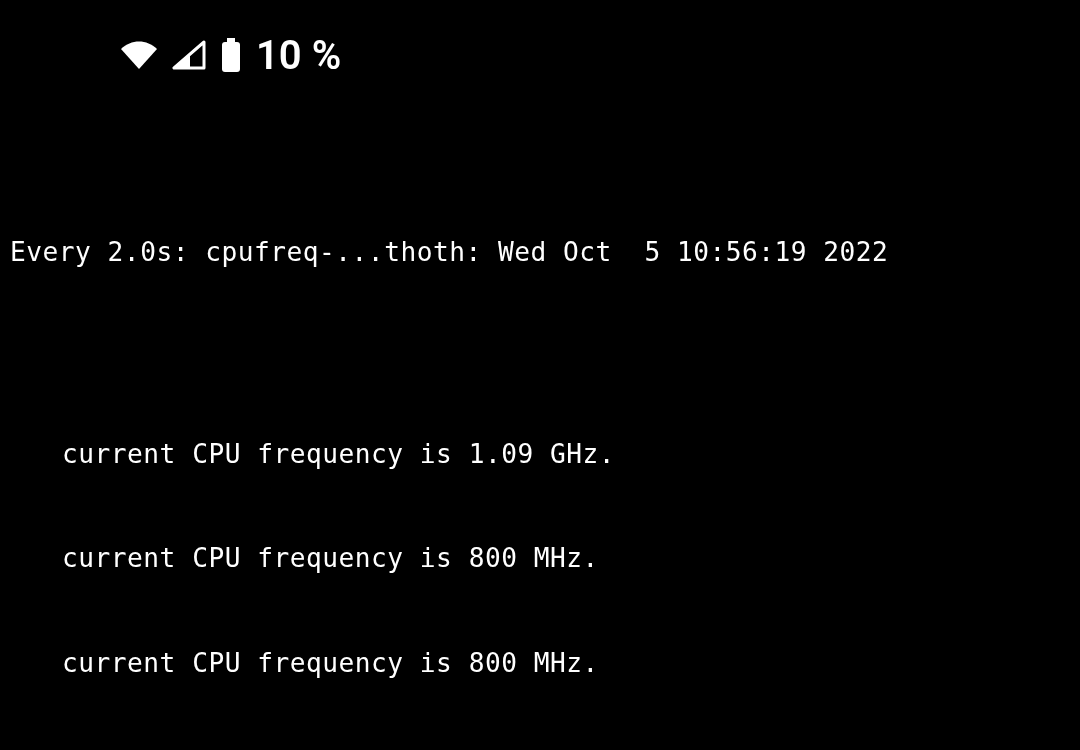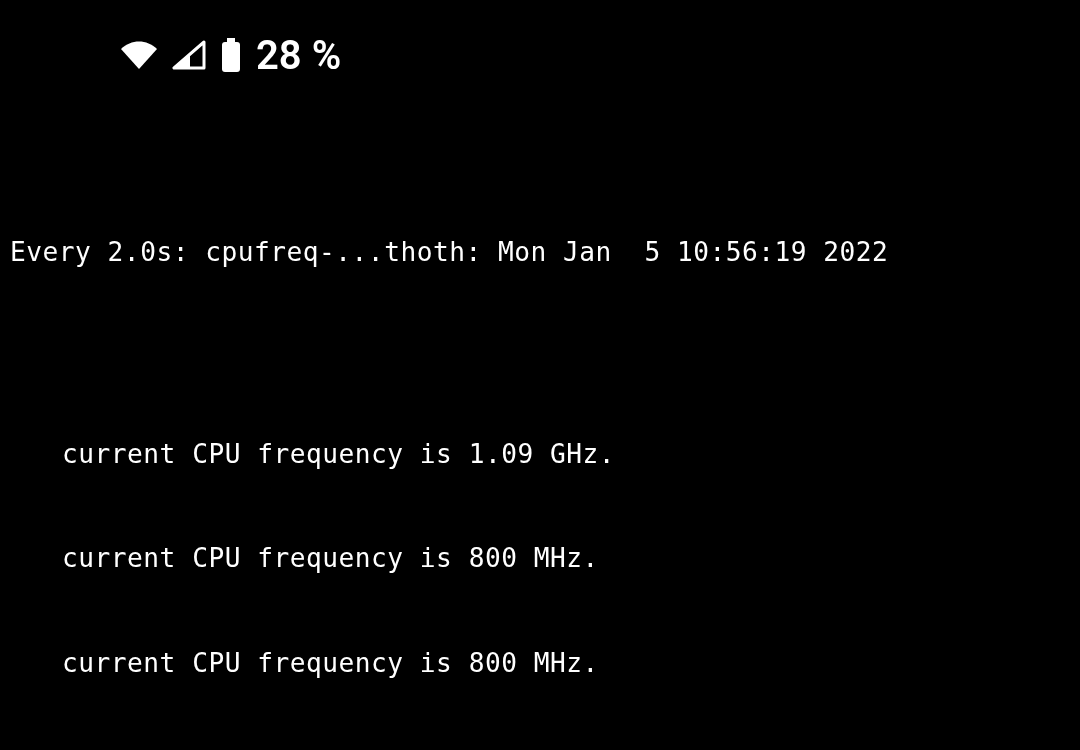--- a/index.html
+++ b/index.html
@@ -66,28 +66,28 @@
         <path d="M2 28 L32 28 L32 2 Z" fill="none" stroke="#fff" stroke-width="3" stroke-linejoin="round"></path>
         <path d="M2 28 L18 28 L18 14.5 Z" fill="#fff"></path>
       </svg>
     </span>
     <span class="icon">
       <svg width="22" height="34" viewBox="0 0 22 34">
         <rect x="7" y="0" width="8" height="4" fill="#fff"></rect>
         <rect x="2" y="4" width="18" height="30" rx="3" fill="#fff"></rect>
       </svg>
     </span>
-    <span>28 %</span>
+    <span>10 %</span>
   </div>
 </div>
 
 <div class="terminal">
   <div class="watch-header">
     <span>Every 2.0s: cpufreq-...</span>
-    <span>thoth: Mon Jan  5 10:56:19 2022</span>
+    <span>thoth: Wed Oct  5 10:56:19 2022</span>
   </div>
   <div class="freq-lines">
     <div class="freq-line">current CPU frequency is 1.09 GHz.</div>
     <div class="freq-line">current CPU frequency is 800 MHz.</div>
     <div class="freq-line">current CPU frequency is 800 MHz.</div>
     <div class="freq-line">current CPU frequency is 800 MHz.</div>
     
     
     
     

